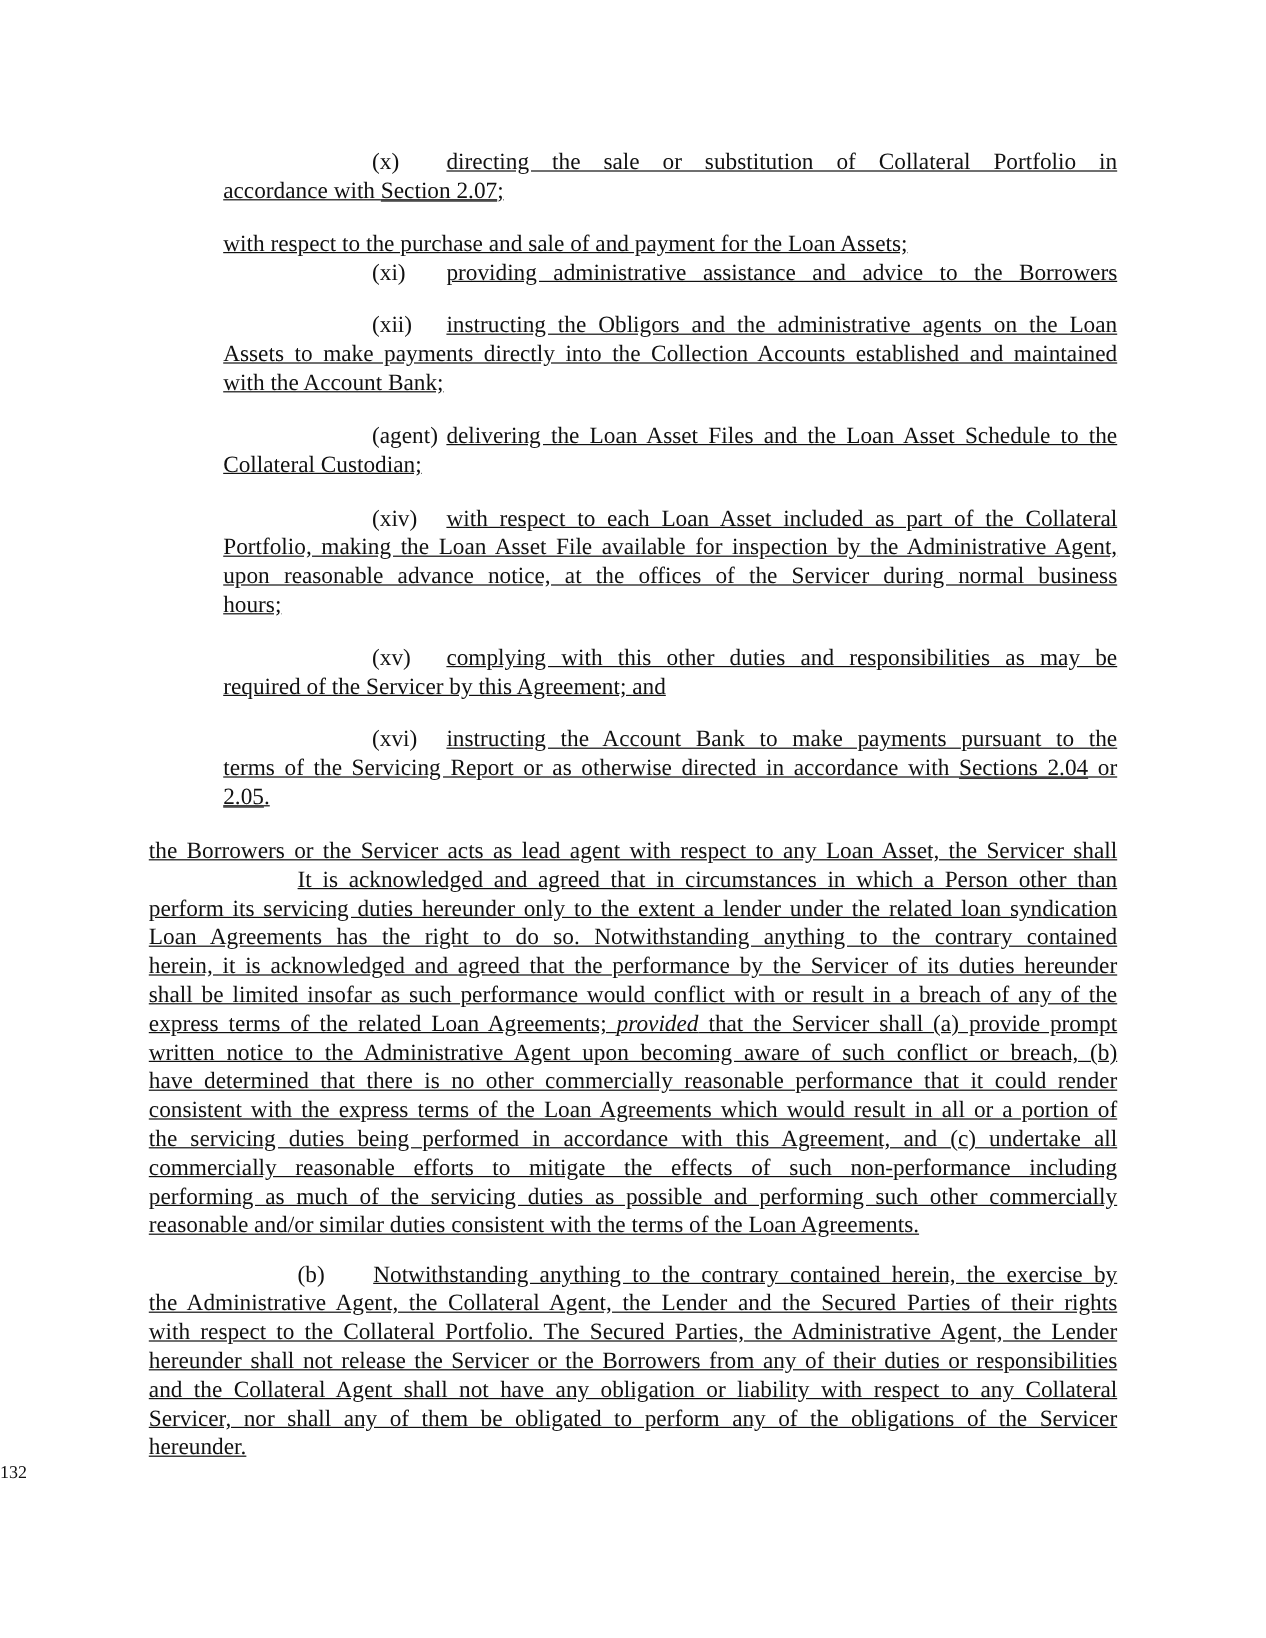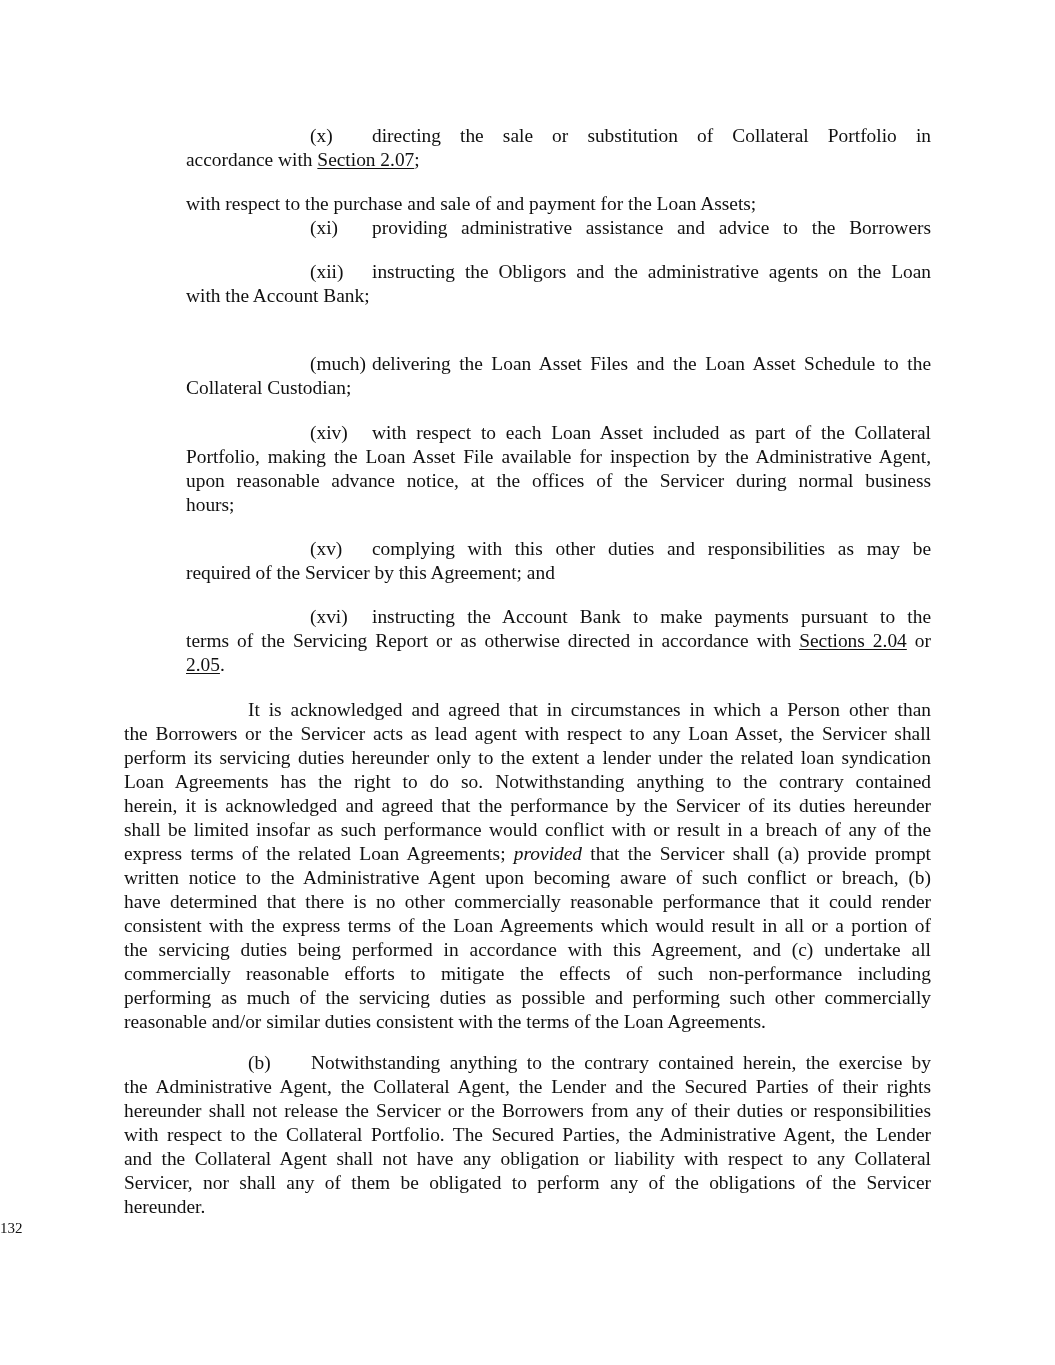--- a/index.html
+++ b/index.html
@@ -1,20 +1,20 @@
 <!DOCTYPE html>
 <html><head>
 <meta charset="utf-8">
 <style>
   html, body { margin:0; padding:0; background:#ffffff; }
   body { width:1055px; height:1365px; position:relative; overflow:hidden;
          font-family:"Liberation Serif", serif; color:#111; }
   .page { position:absolute; left:0; top:0; width:1055px; height:1365px; }
   .blk { position:absolute; font-size:19.4px; line-height:24px; }
-  .line { display:block; white-space:nowrap; height:24px; }
+  .line { display:block; white-space:nowrap; height:24px;text-decoration:underline; }
   .j { text-align:justify; text-align-last:justify; white-space:normal; }
   .item { left:186px; width:745px; }
   .para { left:124px; width:807px; }
   .num { display:inline-block; }
   u { text-decoration:underline; text-underline-offset:2px; }
   .pagenum { position:absolute; top:1220px; left:0; width:1055px; 
              font-size:15px; }
 </style>
 </head>
 <body>
@@ -26,25 +26,26 @@
     <span class="line"><span>accordance with </span><u>Section 2.07</u><span>;</span></span>
   </div>
 
   <div class="blk item" style="top:192px">
     <span class="line">with respect to the purchase and sale of and payment for the Loan Assets;</span>
     <span class="line j" style="padding-left:124px;width:621px"><span class="num" style="width:62px">(xi)</span><span>providing administrative assistance and advice to the Borrowers</span></span>
   </div>
 
   <div class="blk item" style="top:260px">
     <span class="line j" style="padding-left:124px;width:621px"><span class="num" style="width:62px">(xii)</span><span>instructing the Obligors and the administrative agents on the Loan</span></span>
+    <span class="line j">Assets to make payments directly into the Collection Accounts established and maintained</span>
     <span class="line">with the Account Bank;</span>
   </div>
 
   <div class="blk item" style="top:352px">
-    <span class="line j" style="padding-left:124px;width:621px"><span class="num" style="width:62px">(much)</span><span>delivering the Loan Asset Files and the Loan Asset Schedule to the</span></span>
+    <span class="line j" style="padding-left:124px;width:621px"><span class="num" style="width:62px">(agent)</span><span>delivering the Loan Asset Files and the Loan Asset Schedule to the</span></span>
     <span class="line">Collateral Custodian;</span>
   </div>
 
   <div class="blk item" style="top:421px">
     <span class="line j" style="padding-left:124px;width:621px"><span class="num" style="width:62px">(xiv)</span><span>with respect to each Loan Asset included as part of the Collateral</span></span>
     <span class="line j">Portfolio, making the Loan Asset File available for inspection by the Administrative Agent,</span>
     <span class="line j">upon reasonable advance notice, at the offices of the Servicer during normal business</span>
     <span class="line">hours;</span>
   </div>
 
@@ -53,40 +54,40 @@
     <span class="line">required of the Servicer by this Agreement; and</span>
   </div>
 
   <div class="blk item" style="top:605px">
     <span class="line j" style="padding-left:124px;width:621px"><span class="num" style="width:62px">(xvi)</span><span>instructing the Account Bank to make payments pursuant to the</span></span>
     <span class="line j"><span>terms of the Servicing Report or as otherwise directed in accordance with </span><u>Sections 2.04</u><span> or</span></span>
     <span class="line"><u>2.05</u><span>.</span></span>
   </div>
 
   <div class="blk para" style="top:698px">
+    <span class="line j">the Borrowers or the Servicer acts as lead agent with respect to any Loan Asset, the Servicer shall</span>
     <span class="line j" style="padding-left:124px;width:683px">It is acknowledged and agreed that in circumstances in which a Person other than</span>
-    <span class="line j">the Borrowers or the Servicer acts as lead agent with respect to any Loan Asset, the Servicer shall</span>
     <span class="line j">perform its servicing duties hereunder only to the extent a lender under the related loan syndication</span>
     <span class="line j">Loan Agreements has the right to do so.  Notwithstanding anything to the contrary contained</span>
     <span class="line j">herein, it is acknowledged and agreed that the performance by the Servicer of its duties hereunder</span>
     <span class="line j">shall be limited insofar as such performance would conflict with or result in a breach of any of the</span>
     <span class="line j"><span>express terms of the related Loan Agreements; </span><i>provided</i><span> that the Servicer shall (a) provide prompt</span></span>
     <span class="line j">written notice to the Administrative Agent upon becoming aware of such conflict or breach, (b)</span>
     <span class="line j">have determined that there is no other commercially reasonable performance that it could render</span>
     <span class="line j">consistent with the express terms of the Loan Agreements which would result in all or a portion of</span>
     <span class="line j">the servicing duties being performed in accordance with this Agreement, and (c) undertake all</span>
     <span class="line j">commercially reasonable efforts to mitigate the effects of such non-performance including</span>
     <span class="line j">performing as much of the servicing duties as possible and performing such other commercially</span>
     <span class="line">reasonable and/or similar duties consistent with the terms of the Loan Agreements.</span>
   </div>
 
   <div class="blk para" style="top:1051px">
     <span class="line j" style="padding-left:124px;width:683px"><span class="num" style="width:63px">(b)</span><span>Notwithstanding anything to the contrary contained herein, the exercise by</span></span>
     <span class="line j">the Administrative Agent, the Collateral Agent, the Lender and the Secured Parties of their rights</span>
+    <span class="line j">with respect to the Collateral Portfolio.  The Secured Parties, the Administrative Agent, the Lender</span>
     <span class="line j">hereunder shall not release the Servicer or the Borrowers from any of their duties or responsibilities</span>
-    <span class="line j">with respect to the Collateral Portfolio.  The Secured Parties, the Administrative Agent, the Lender</span>
     <span class="line j">and the Collateral Agent shall not have any obligation or liability with respect to any Collateral</span>
     <span class="line j">Servicer, nor shall any of them be obligated to perform any of the obligations of the Servicer</span>
     <span class="line">hereunder.</span>
   </div>
 
   <div class="pagenum">132</div>
 </div>
 
 </body></html>

